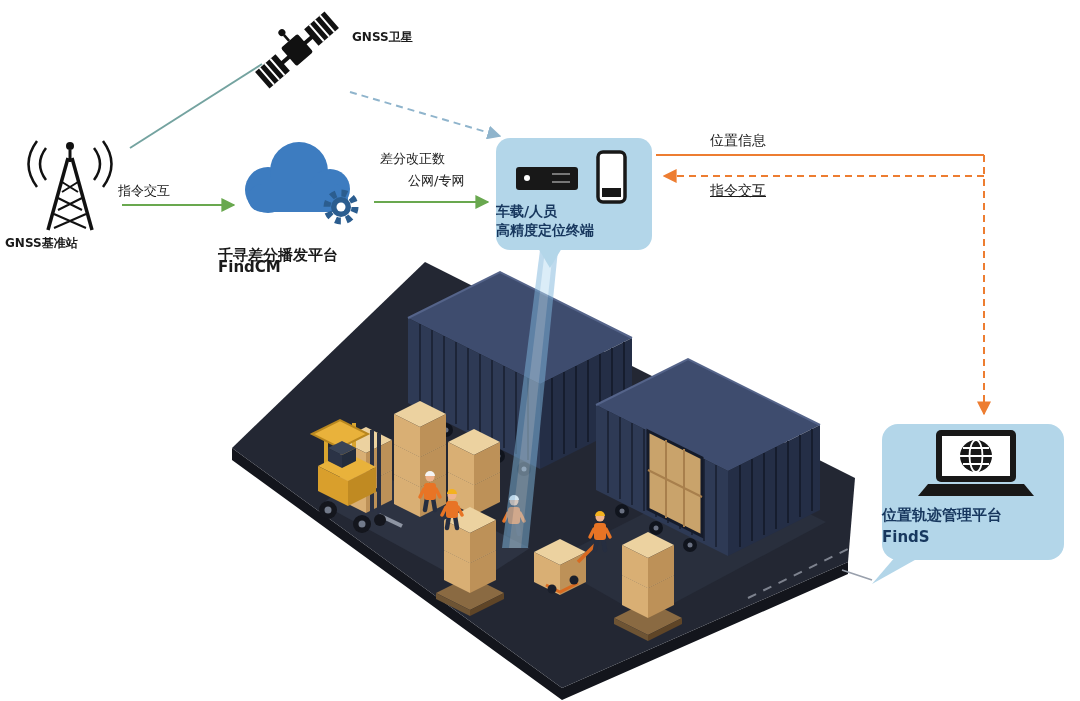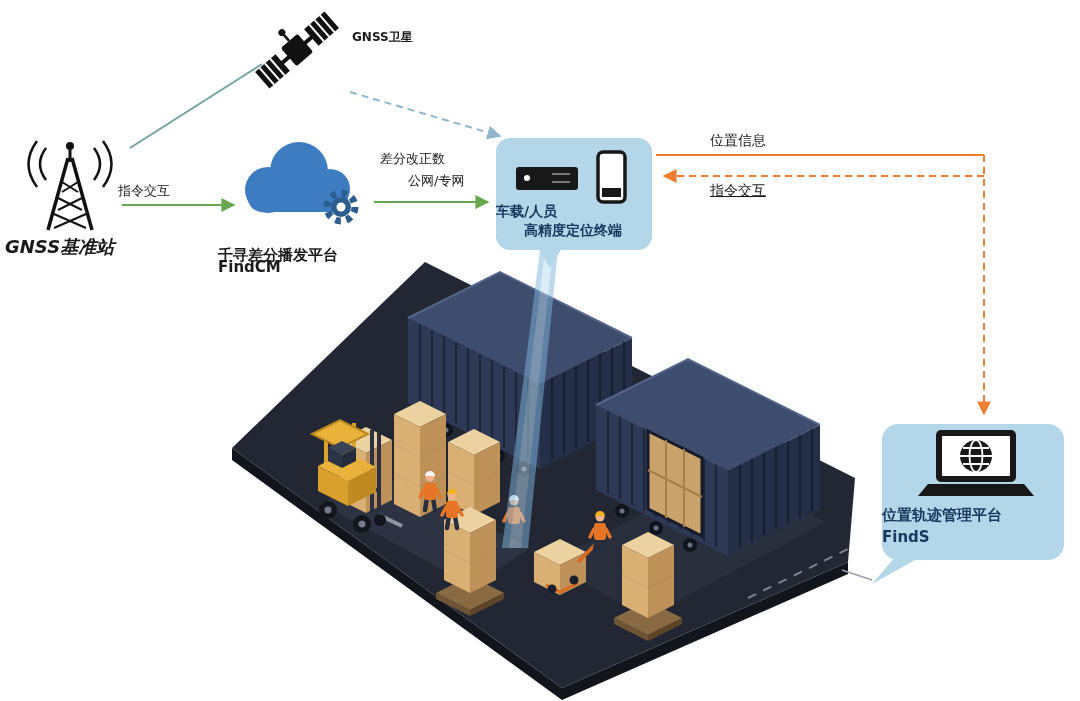--- a/index.html
+++ b/index.html
@@ -256,26 +256,26 @@
       <rect x="942" y="436" width="68" height="40" fill="#fff"></rect>
       <circle cx="976" cy="456" r="16" fill="#181818"></circle>
       <ellipse cx="976" cy="456" rx="6.5" ry="16" fill="none" stroke="#fff" stroke-width="1.8"></ellipse>
       <path d="M960,456 h32 M963,448 h26 M963,464 h26" stroke="#fff" stroke-width="1.8" fill="none"></path>
       <polygon points="928,484 1024,484 1034,496 918,496" fill="#181818"></polygon>
     </g>
   </g>
 </svg>
 
 <div class="lbl bold" style="left:352px;top:30px;font-size:12px;">GNSS卫星</div>
-<div class="lbl bold c" style="left:5px;top:236px;width:132px;font-size:18px;font-style:italic;">GNSS基准站</div>
+<div class="lbl bold c" style="left:5px;top:236px;width:132px;font-size:12px;">GNSS基准站</div>
 <div class="lbl c" style="left:118px;top:183px;width:116px;font-size:13px;">指令交互</div>
 <div class="lbl bold c" style="left:218px;top:246px;width:165px;font-size:15px;">千寻差分播发平台</div>
 <div class="lbl bold c" style="left:218px;top:258px;width:165px;font-size:15px;">FindCM</div>
 <div class="lbl" style="left:380px;top:151px;font-size:13px;">差分改正数</div>
 <div class="lbl" style="left:380px;top:173px;font-size:13px;margin-left:28px;">公网/专网</div>
 <div class="lbl bold navy c" style="left:496px;top:203px;width:132px;font-size:14px;">车载/人员</div>
-<div class="lbl bold navy c" style="left:496px;top:222px;width:156px;font-size:14px;padding-left:28px;">高精度定位终端</div>
+<div class="lbl bold navy c" style="left:496px;top:222px;width:156px;font-size:14px;">高精度定位终端</div>
 <div class="lbl c" style="left:710px;top:132px;width:180px;font-size:14px;">位置信息</div>
 <div class="lbl c" style="left:710px;top:182px;width:180px;font-size:14px;text-decoration:underline;">指令交互</div>
 <div class="lbl bold navy c" style="left:882px;top:506px;width:182px;font-size:15px;">位置轨迹管理平台</div>
 <div class="lbl bold navy c" style="left:882px;top:528px;width:182px;font-size:15px;">FindS</div>
 
 </div>
 
 </body></html>

